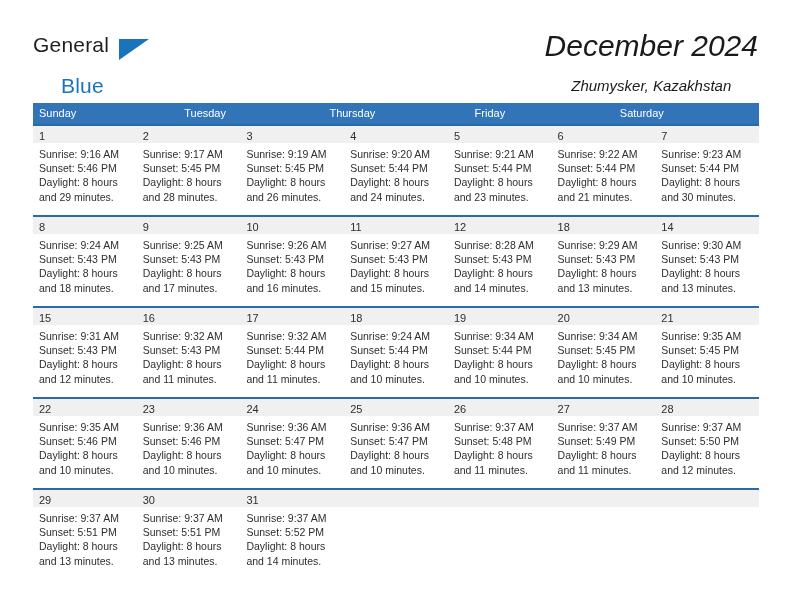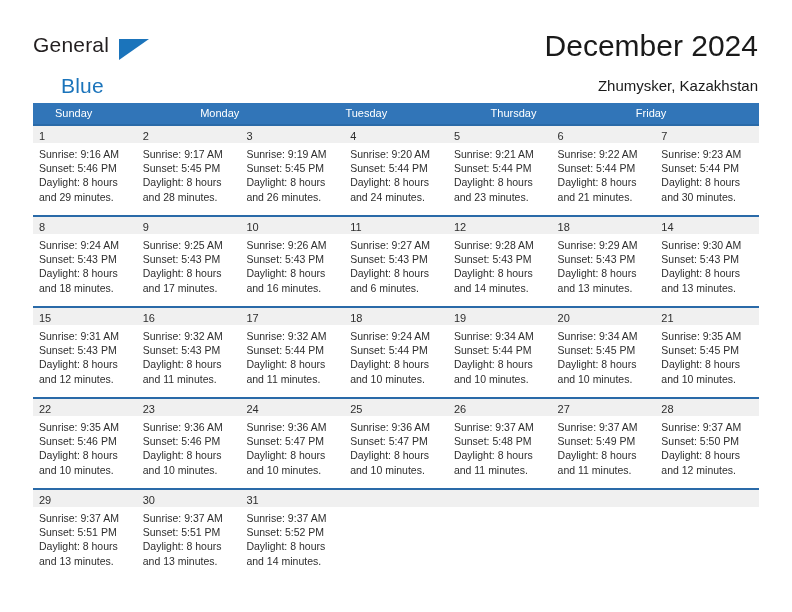--- a/index.html
+++ b/index.html
@@ -62,21 +62,22 @@
     width: 0;
     height: 0;
     border-left: 30px solid #1b74bb;
     border-bottom: 21px solid transparent;
   }
 
   .title-block {
     position: absolute;
     right: 34px;
     top: 28px;
-    text-align: right;
+    text-align: center;
+    font-style: italic;
   }
   .cal-title {
     font-size: 30px;
     font-weight: normal;
     color: #1a1a1a;
     line-height: 36px;
     white-space: nowrap;
   }
   .cal-subtitle {
     margin-top: 13px;
@@ -98,21 +99,21 @@
     display: flex;
     width: 100%;
     background: #3175b8;
     height: 21px;
   }
   .weekday-cell {
     flex: 1 1 0;
     color: #ffffff;
     font-size: 11px;
     line-height: 21px;
-    padding-left: 22px;
+    padding-left: 6px;
     box-sizing: border-box;
     white-space: nowrap;
     overflow: hidden;
   }
 
   .week-row {
     display: flex;
     width: 100%;
     border-top: 2px solid #2a6aa8;
     height: 89px;
@@ -170,24 +171,24 @@
       <div class="cal-title">December 2024</div>
       <div class="cal-subtitle">Zhumysker, Kazakhstan</div>
     </div>
 
   </div>
 
   <div class="calendar">
 
     <div class="weekday-header">
       <div class="weekday-cell">Sunday</div>
-      <div class="weekday-cell">Monday</div>
       <div class="weekday-cell">Tuesday</div>
       <div class="weekday-cell">Thursday</div>
       <div class="weekday-cell">Friday</div>
+      <div class="weekday-cell">Saturday</div>
     </div>
 
     <div id="weeks-container">
         <div class="week-row">
           <div class="day-cell">
             <div class="day-number-band"><span class="day-number">1</span></div>
             <div class="day-body">
               <div class="day-line">Sunrise: 9:16 AM</div>
               <div class="day-line">Sunset: 5:46 PM</div>
               <div class="day-line">Daylight: 8 hours</div>
@@ -276,27 +277,27 @@
               <div class="day-line">Daylight: 8 hours</div>
               <div class="day-line">and 16 minutes.</div>
             </div>
           </div>
           <div class="day-cell">
             <div class="day-number-band"><span class="day-number">11</span></div>
             <div class="day-body">
               <div class="day-line">Sunrise: 9:27 AM</div>
               <div class="day-line">Sunset: 5:43 PM</div>
               <div class="day-line">Daylight: 8 hours</div>
-              <div class="day-line">and 6 minutes.</div>
+              <div class="day-line">and 15 minutes.</div>
             </div>
           </div>
           <div class="day-cell">
             <div class="day-number-band"><span class="day-number">12</span></div>
             <div class="day-body">
-              <div class="day-line">Sunrise: 9:28 AM</div>
+              <div class="day-line">Sunrise: 8:28 AM</div>
               <div class="day-line">Sunset: 5:43 PM</div>
               <div class="day-line">Daylight: 8 hours</div>
               <div class="day-line">and 14 minutes.</div>
             </div>
           </div>
           <div class="day-cell">
             <div class="day-number-band"><span class="day-number">18</span></div>
             <div class="day-body">
               <div class="day-line">Sunrise: 9:29 AM</div>
               <div class="day-line">Sunset: 5:43 PM</div>

